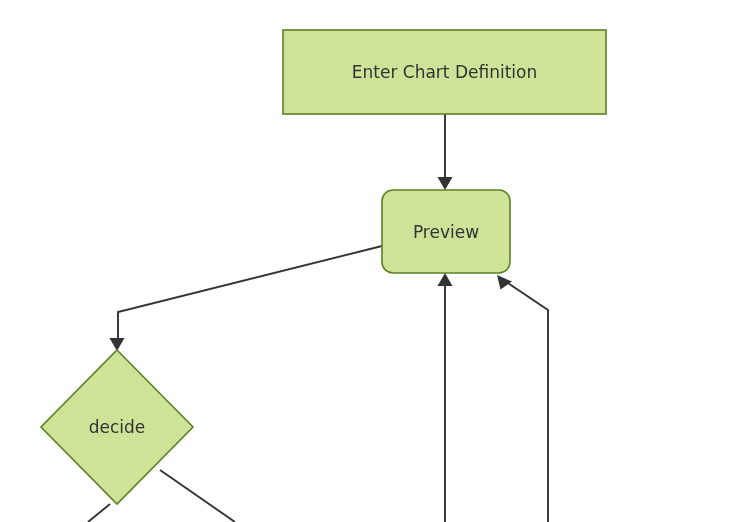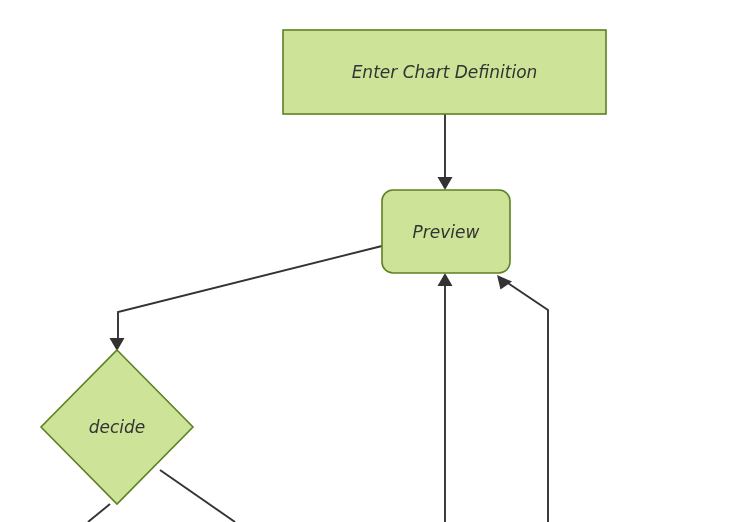--- a/index.html
+++ b/index.html
@@ -12,21 +12,20 @@
     width: 740px;
     height: 522px;
     overflow: hidden;
     font-family: "DejaVu Sans", sans-serif;
   }
   #diagram-root {
     position: relative;
     width: 636px;
     height: 522px;
     background: #ffffff;
-    font-style: italic;
   }
   svg#flowchart {
     display: block;
     width: 740px;
     height: 522px;
   }
   .node-shape {
     stroke-width: 1.6px;
   }
   .node-label {

